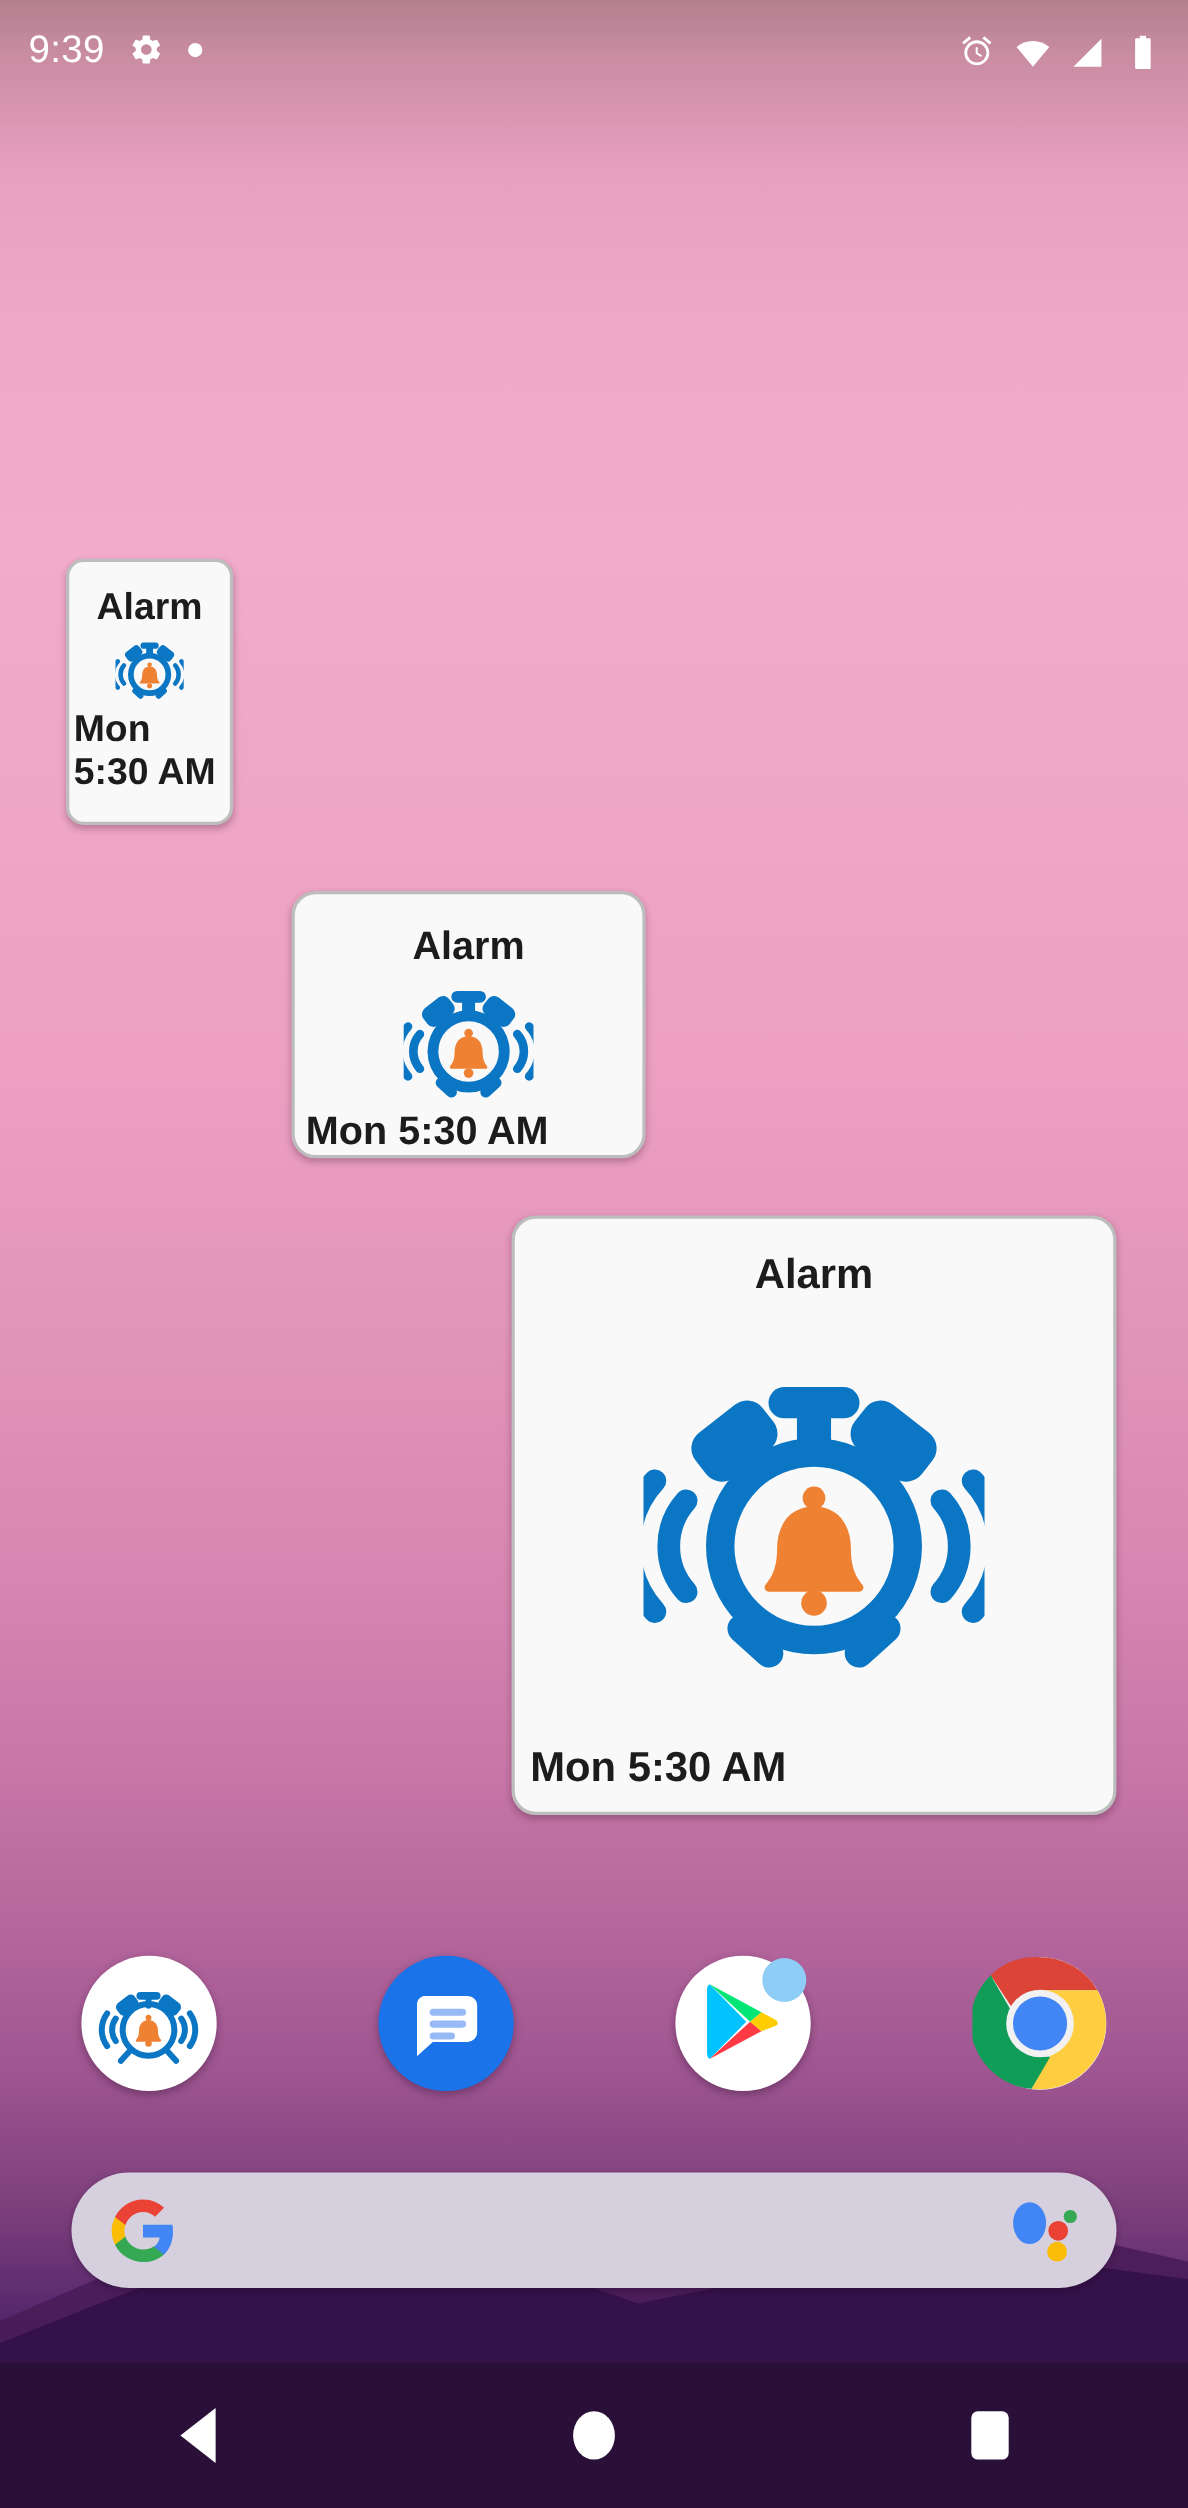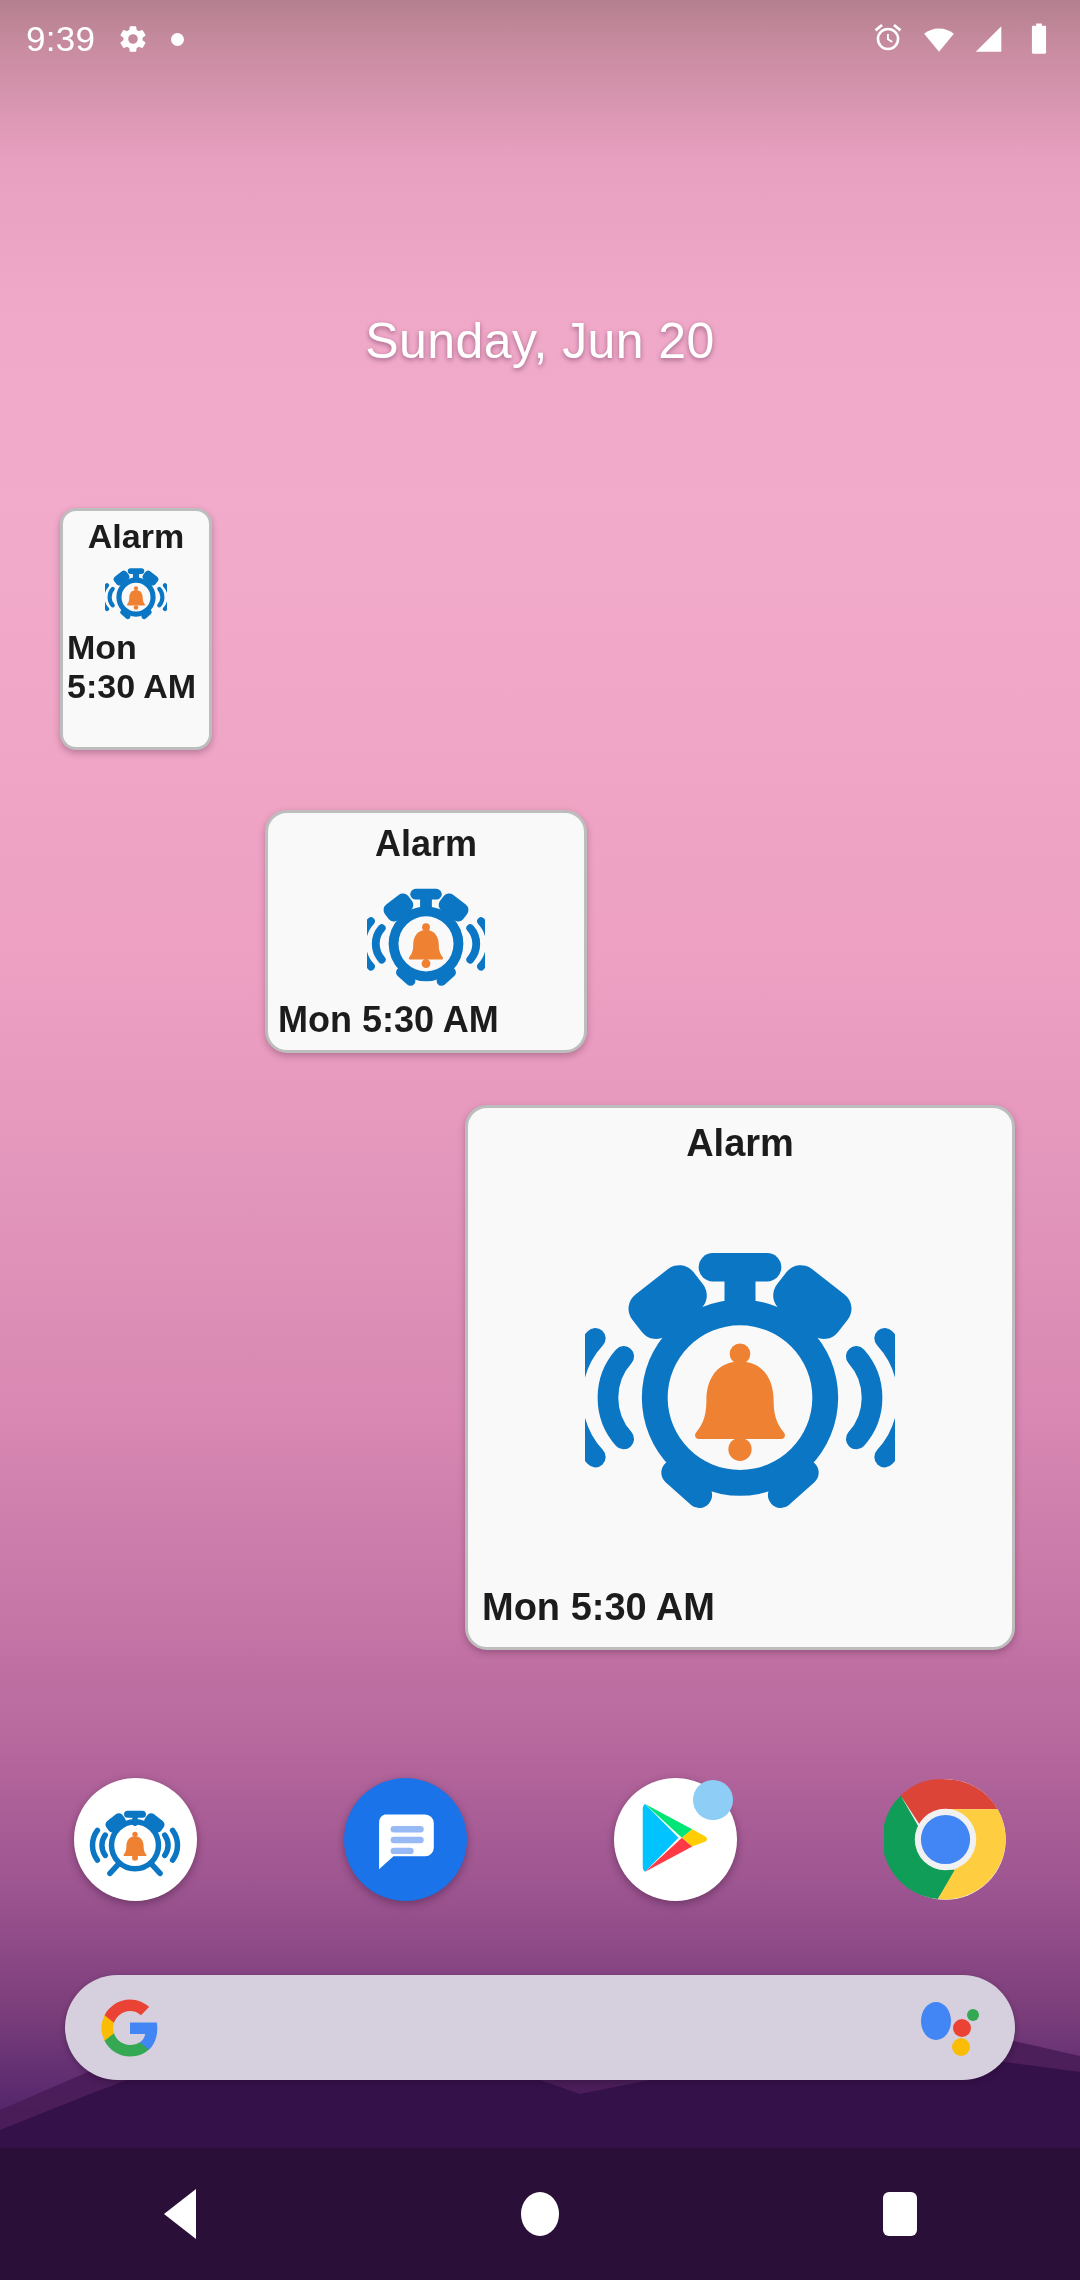--- a/index.html
+++ b/index.html
@@ -32,21 +32,21 @@
   }
 
   
   .mtn { position:absolute; left:0; width:1080px; }
   #mtn-far  { bottom:0; height:470px; }
   #mtn-near { bottom:0; height:400px; }
 
   
   #statusbar {
     position:absolute; top:0; left:0; width:1080px; height:78px;
-    display:flex; align-items:center; padding:0 26px;
+    display:flex; align-items:flex-end; padding:13px 26px;
     color:#fff;
   }
   #sb-left { display:flex; align-items:center; gap:22px; }
   #sb-time { font-size:35px; letter-spacing:.3px; }
   #sb-right { margin-left:auto; display:flex; align-items:center; gap:17px; }
   .sbicon { display:block; }
   .dot-icon { width:13px; height:13px; border-radius:50%; background:#fff; }
 
   
   #date-text {
@@ -59,21 +59,21 @@
   
   .widget {
     position:absolute;
     background:#f9f9f9;
     border:3px solid #bdbdbd;
     border-radius:22px;
     box-shadow:0 3px 7px rgba(60,20,50,.30);
     display:flex; flex-direction:column; align-items:center;
     overflow:hidden;
   }
-  .w-title { font-weight:bold; color:#1c1c1c; text-align:center; width:100%; }
+  .w-title { font-weight:bold; color:#1c1c1c; text-align:center; width:100%;margin-top:16px; }
   .w-time  { font-weight:bold; color:#1c1c1c; text-align:left; width:100%; line-height:1.14; }
   .w-icon  { display:flex; align-items:center; justify-content:center; }
 
   
   #widget-small { left:60px; top:508px; width:152px; height:242px; border-radius:16px; padding:6px 4px 0; }
   #widget-small .w-title { font-size:34px; }
   #widget-small .w-icon  { margin:6px 0 4px; }
   #widget-small .w-time  { font-size:34px; }
 
   
@@ -166,21 +166,20 @@
       <svg class="sbicon" width="34" height="34" viewBox="0 0 24 24">
         <path fill="#fff" d="M20 3v18H2L20 3z"></path>
         <path fill="#b98193" d="M18 7.8v11.4H6.5L18 7.8z" opacity="0"></path>
       </svg>
       <svg class="sbicon" width="30" height="34" viewBox="0 0 16 24">
         <path fill="#fff" d="M6 1h4v1.6h2.2c.5 0 .8.4.8.8v18.2c0 .5-.3.8-.8.8H3.8a.8.8 0 0 1-.8-.8V3.4c0-.4.3-.8.8-.8H6V1z"></path>
       </svg>
     </div>
   </div>
 
-  <div id="date-text">Sunday, Jun 20</div>
 
   <div class="widget" id="widget-small">
     <div class="w-title">Alarm</div>
     <div class="w-icon">
       <svg width="62" height="62" viewBox="0 0 120 120">
         <g fill="#0b76c4">
           <rect x="54" y="16" width="12" height="22" rx="3"></rect>
           <rect x="44" y="12" width="32" height="11" rx="5.5"></rect>
           <rect x="17" y="21" width="30" height="20" rx="7" transform="rotate(-38 32 31)"></rect>
           <rect x="73" y="21" width="30" height="20" rx="7" transform="rotate(38 88 31)"></rect>

